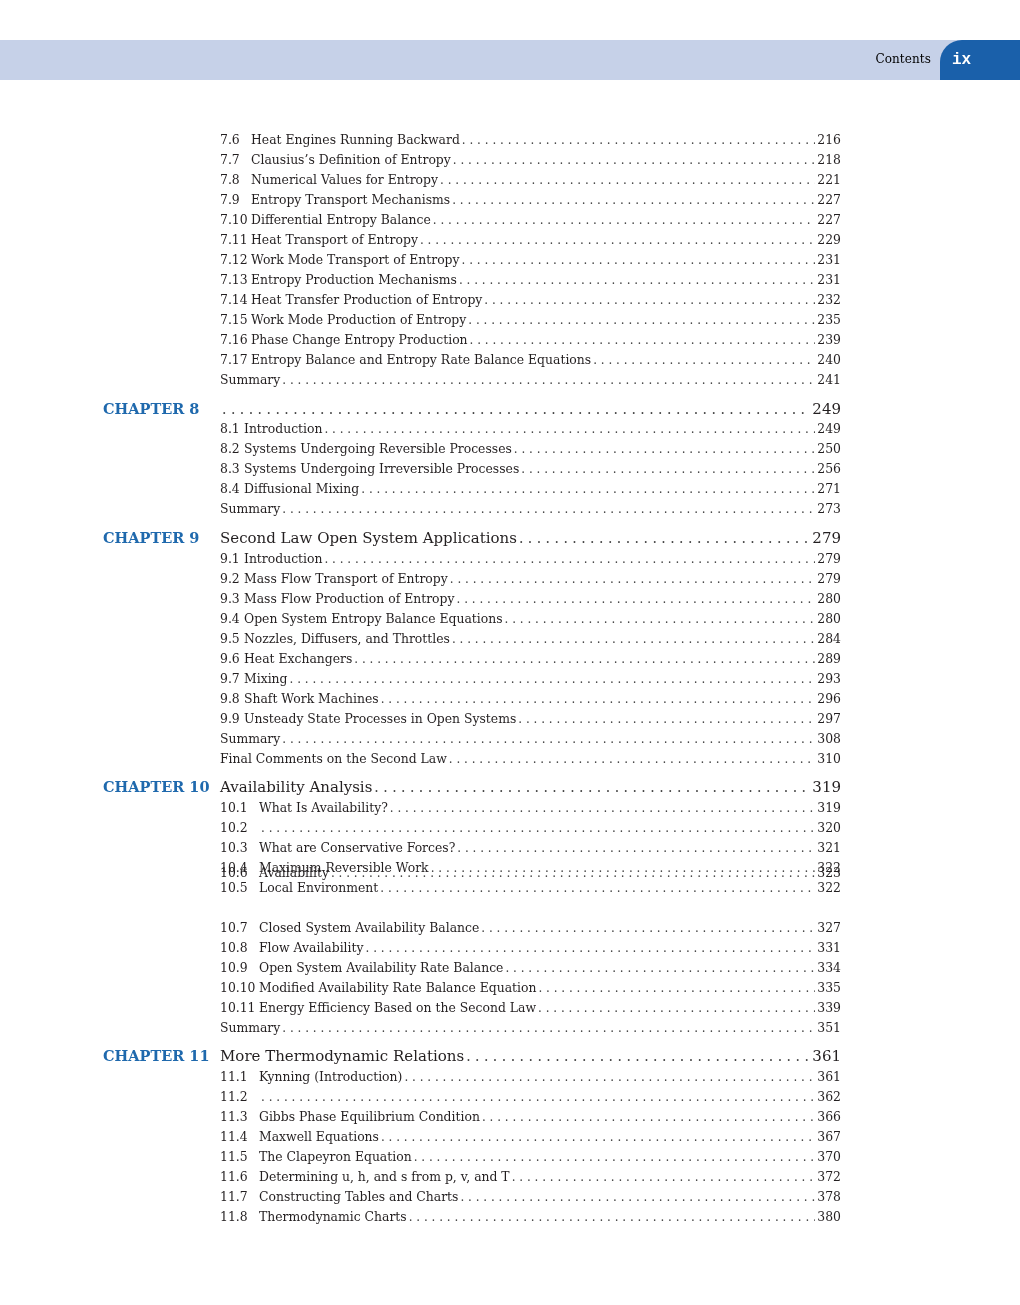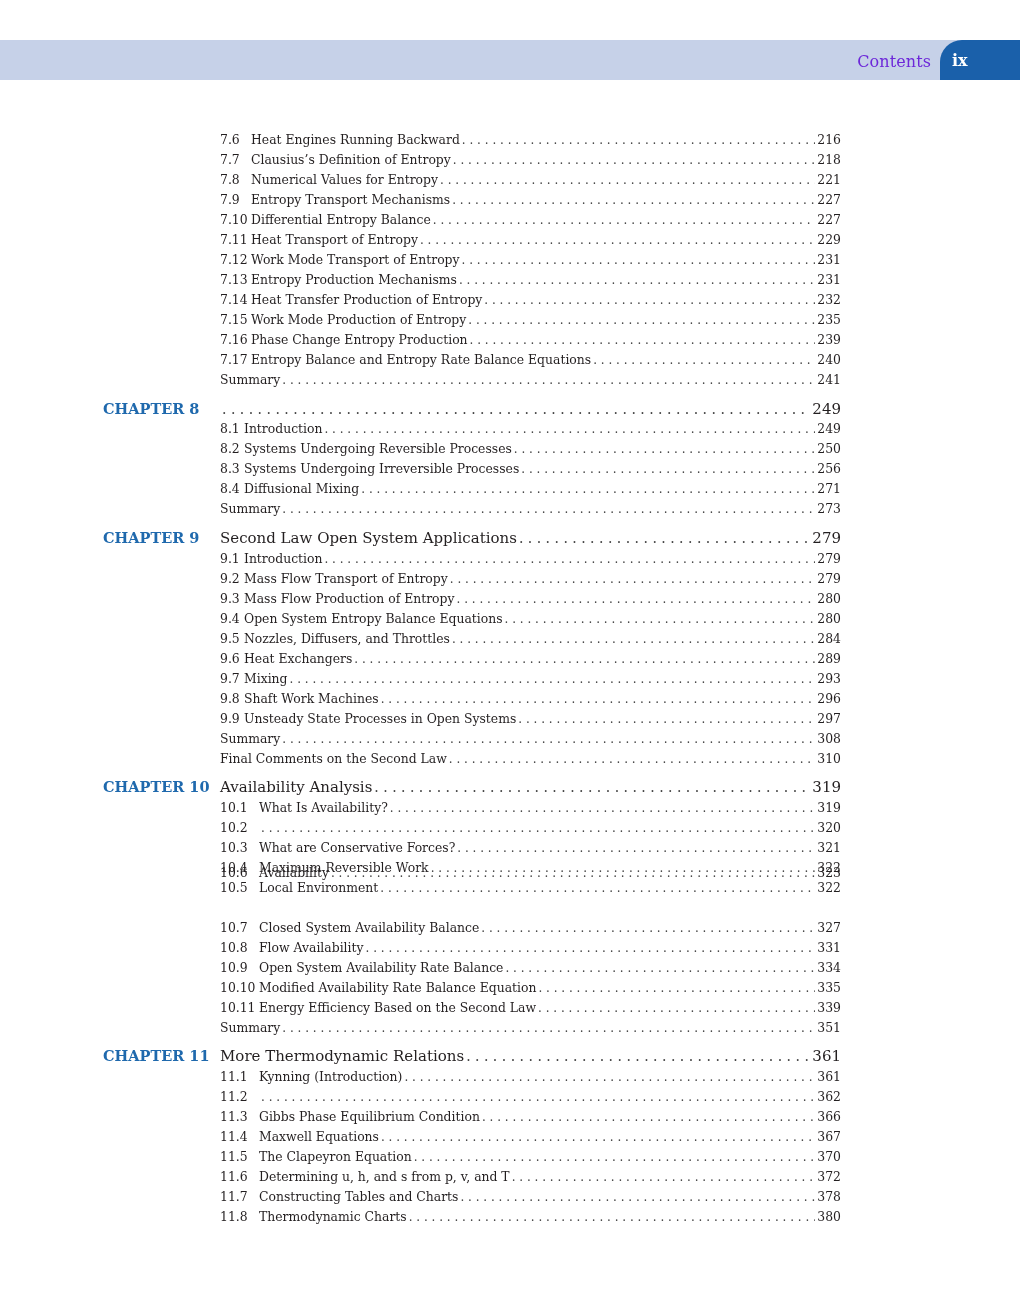--- a/index.html
+++ b/index.html
@@ -8,29 +8,29 @@
     background: #ffffff;
     font-family: "DejaVu Serif", "Liberation Serif", serif;
     color: #231f20;
   }
   .header-bar {
     position: absolute; left: 0; top: 40px; width: 1020px; height: 40px;
     background: #c6d1e8;
   }
   .header-title {
     position: absolute; right: 89px; top: 52px;
-    font-size: 16px; color: #6d28d9; letter-spacing: 0.1px;
+    font-size: 12px; color: #000000; letter-spacing: 0.1px;
   }
   .page-tab {
     position: absolute; left: 940px; top: 40px; width: 80px; height: 40px;
     background: #1a60aa; border-top-left-radius: 22px;
   }
   .page-tab span {
     position: absolute; left: 12px; top: 11px;
-    color: #ffffff; font-weight: bold; font-size: 16px;
+    color: #ffffff; font-weight: bold; font-size: 16px; font-family: Liberation Mono, monospace;
   }
   .toc { position: absolute; left: 0; top: 0; width: 1020px; }
   .row {
     position: absolute; left: 220px; width: 621px; height: 18px;
     display: flex; align-items: baseline; font-size: 12.4px; line-height: 18px;
     white-space: nowrap;
   }
   .row .num { display: inline-block; flex: none; }
   .row .title { flex: none; }
   .row .leader {

